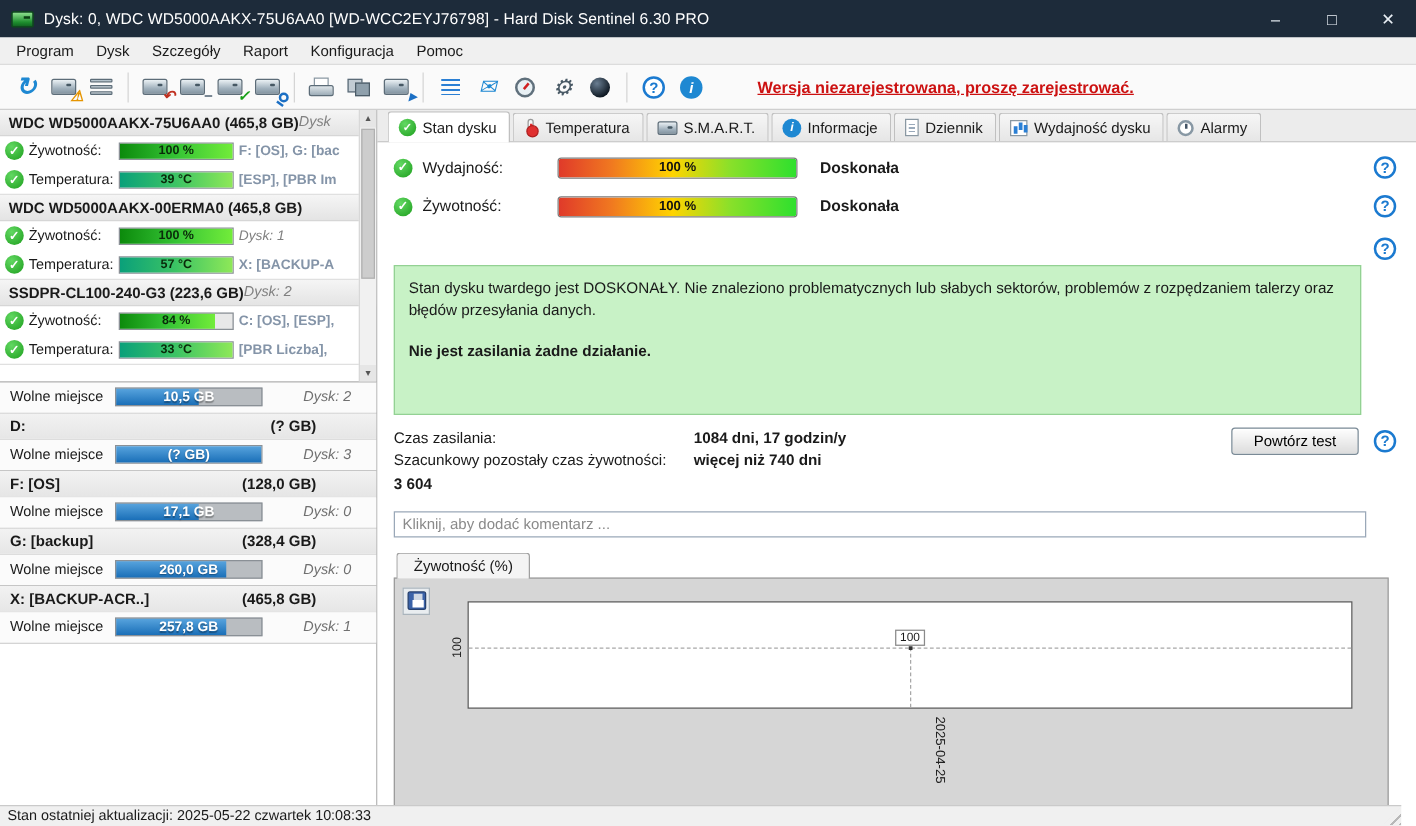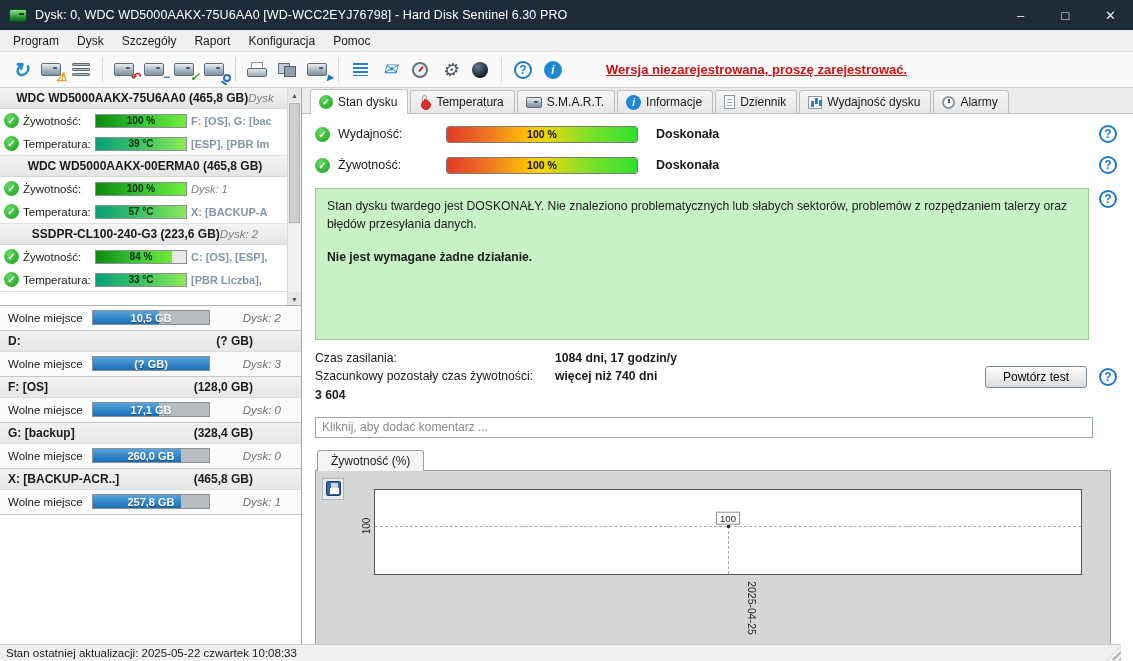--- a/index.html
+++ b/index.html
@@ -48,21 +48,21 @@
   .glyph-gear {font-size:18px; color:#4a5a66; line-height:1;}
   .sphere {width:16px; height:16px; border-radius:50%; background:radial-gradient(circle at 35% 30%, #6a7e92, #0c1620 75%);}
   .qround {width:18px; height:18px; border-radius:50%; border:2px solid #1b7ad0; color:#1b7ad0; font-weight:bold; font-size:12px; display:flex; align-items:center; justify-content:center; background:#fff;}
   .iround {width:18px; height:18px; border-radius:50%; background:#1e88d2; color:#fff; font-weight:bold; font-style:italic; font-size:12px; display:flex; align-items:center; justify-content:center;}
   .unreg {margin-left:38px; color:#cc1111; font-weight:bold; font-size:13px; text-decoration:underline;}
 
   
   .sidebar {position:absolute; top:88px; left:0; width:302px; bottom:17px; background:#fff; border-right:1px solid #a8a8a8;}
   .disklist {position:relative; height:218px; border-bottom:1px solid #b0b0b0; overflow:hidden;}
   .dblock {border-bottom:1px solid #e0e0e0;}
-  .dhead {display:flex; justify-content:center; align-items:center; padding:3px 18px 3px 7px; background:linear-gradient(#f5f5f5,#e4e4e4); border-bottom:1px solid #d6d6d6; font-weight:bold; font-size:12px;}
+  .dhead {display:flex; justify-content:flex-start; align-items:center; padding:3px 18px 3px 7px; background:linear-gradient(#f5f5f5,#e4e4e4); border-bottom:1px solid #d6d6d6; font-weight:bold; font-size:12px;}
   .dhead .dright {font-weight:normal; font-style:italic; color:#808080; font-size:11.5px; white-space:nowrap;}
   .drow {display:flex; align-items:center; gap:4px; padding:4px 16px 4px 4px;}
   .chk {flex:0 0 15px; width:15px; height:15px; border-radius:50%; background:radial-gradient(circle at 35% 30%, #62d862, #1d9e1d); color:#fff; font-size:10px; font-weight:bold; display:flex; align-items:center; justify-content:center;}
   .dlabel {flex:0 0 68px; font-size:11.5px;}
   .bar {flex:0 0 92px; height:14px; border:1px solid #8a9096; position:relative; background:#e8e8e8;}
   .bar .fill {display:block; height:100%;}
   .fill.health {background:linear-gradient(to right,#0c8a0c,#35c435,#72ec3a);}
   .fill.temp {background:linear-gradient(to right,#0aa07a,#3cc464,#8ee858); width:100%;}
   .bartext {position:absolute; inset:0; display:flex; align-items:center; justify-content:center; font-size:10px; font-weight:bold; color:#0a2a0a;}
   .dinfo {flex:1; font-size:11px; font-weight:bold; color:#8494a8; white-space:nowrap; overflow:hidden;}
@@ -104,23 +104,23 @@
   
   .main {position:absolute; top:114px; left:302px; right:0; bottom:17px; background:#fff; overflow:hidden;}
   .grow {display:flex; align-items:center; gap:8px; margin:9px 0 0 13px; height:22px;}
   .glabel {flex:0 0 100px; font-size:12.5px;}
   .gbar {flex:0 0 192px; height:17px; border:1px solid #7a7a7a; border-radius:3px; background:#eee; position:relative; overflow:hidden;}
   .gfill {display:block; height:100%; background:linear-gradient(to right,#e03a2a,#f07820 22%,#ffd400 48%,#8ae02a 72%,#2ee02e);}
   .gtext {position:absolute; inset:0; display:flex; align-items:center; justify-content:center; font-size:10.5px; font-weight:bold; color:#111;}
   .grating {font-weight:bold; font-size:12.5px; margin-left:10px;}
   .helpend {margin-left:auto; margin-right:16px;}
   .sumwrap {display:flex; align-items:flex-start; margin:12px 16px 0 13px; gap:10px;}
-  .summary {flex:1; background:#c8f2c6; border:1px solid #93d193; padding:9px 11px; height:152px; font-size:12.2px; line-height:1.45;}
+  .summary {flex:1; background:#c8f2c6; border:1px solid #93d193; padding:9px 11px; height:120px; font-size:12.2px; line-height:1.45;margin-top:24px;}
   .summary .act {margin-top:16px; font-weight:bold;}
-  .statsrow {display:flex; align-items:center; margin:10px 16px 0 13px;}
+  .statsrow {display:flex; align-items:flex-start; margin:10px 16px 0 13px;}
   .stats {display:grid; grid-template-columns:240px auto; row-gap:1px; font-size:12.2px; line-height:1.42;}
   .stats .v {font-weight:bold;}
   .statsbtns {margin-left:auto; display:flex; align-items:center; gap:12px;}
   .btn {padding:3px 17px; font-size:12px; border:1px solid #7a8a96; border-radius:3px; background:linear-gradient(#fefefe,#dcdcdc); box-shadow:0 1px 0 #fff inset;}
   .comment {display:block; margin:13px 40px 0 13px; width:calc(100% - 53px); height:21px; border:1px solid #9aa8b8; padding:0 6px; font-size:12px; font-family:"Liberation Sans", sans-serif; color:#333; background:#fff;}
   .comment::placeholder {color:#8a8a8a;}
 
   .charttab {display:inline-flex; align-items:center; margin:12px 0 0 15px; padding:3px 13px; border:1px solid #a0a0a0; border-bottom:none; border-radius:3px 3px 0 0; background:#f4f4f4; font-size:12px; position:relative; z-index:2;}
   .chartpanel {position:relative; margin:0 22px 0 13px; height:248px; background:#d6d6d6; border:1px solid #9c9c9c; margin-top:-1px;}
   .savebtn {position:absolute; left:6px; top:7px; width:22px; height:22px; border:1px solid #aab4bc; background:#e9edf0; display:flex; align-items:center; justify-content:center;}
@@ -455,21 +455,21 @@
         <span class="gfill" style="width: 100%;"></span>
         <span class="gtext">100 %</span>
       </span>
     <span class="grating">Doskonała</span>
     <span class="qround helpend">?</span>
   </div>
 
   <div class="sumwrap">
     <div class="summary">
       <div>Stan dysku twardego jest DOSKONAŁY. Nie znaleziono problematycznych lub słabych sektorów, problemów z rozpędzaniem talerzy oraz błędów przesyłania danych.</div>
-      <div class="act">Nie jest wymagane żadne działanie.</div>
+      <div class="act">Nie jest zasilania żadne działanie.</div>
     </div>
     <span class="qround" style="margin-top:2px;">?</span>
   </div>
 
   <div class="statsrow">
     <div class="stats">
       <span>Czas zasilania:</span>
         <span class="v">1084 dni, 17 godzin/y</span>
       <span>Szacunkowy pozostały czas żywotności:</span>
         <span class="v">więcej niż 740 dni</span>

